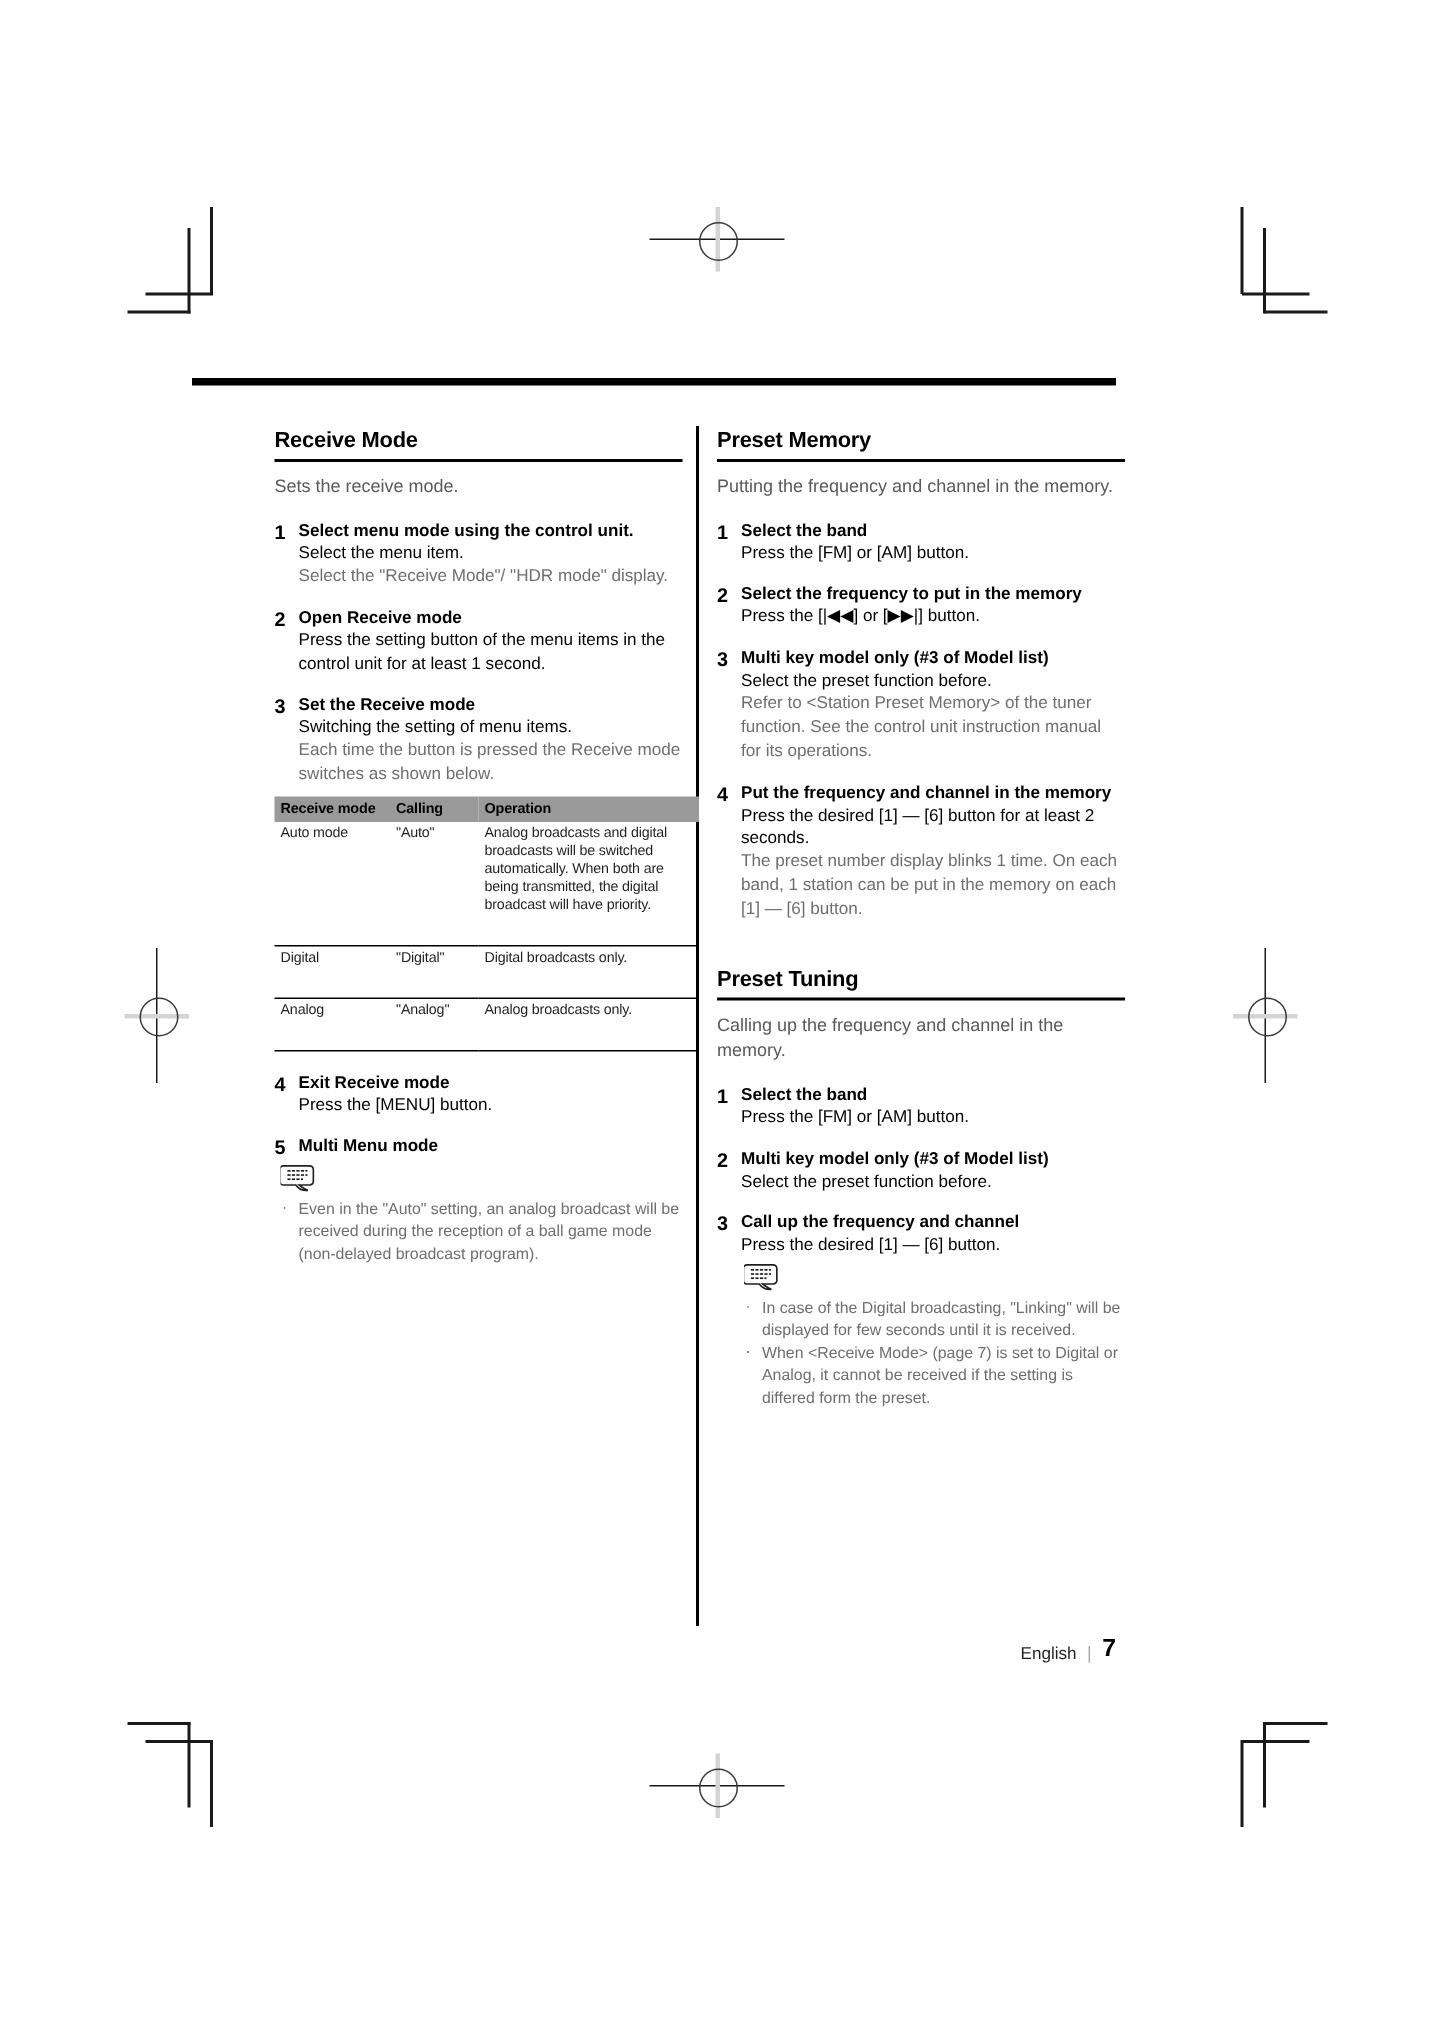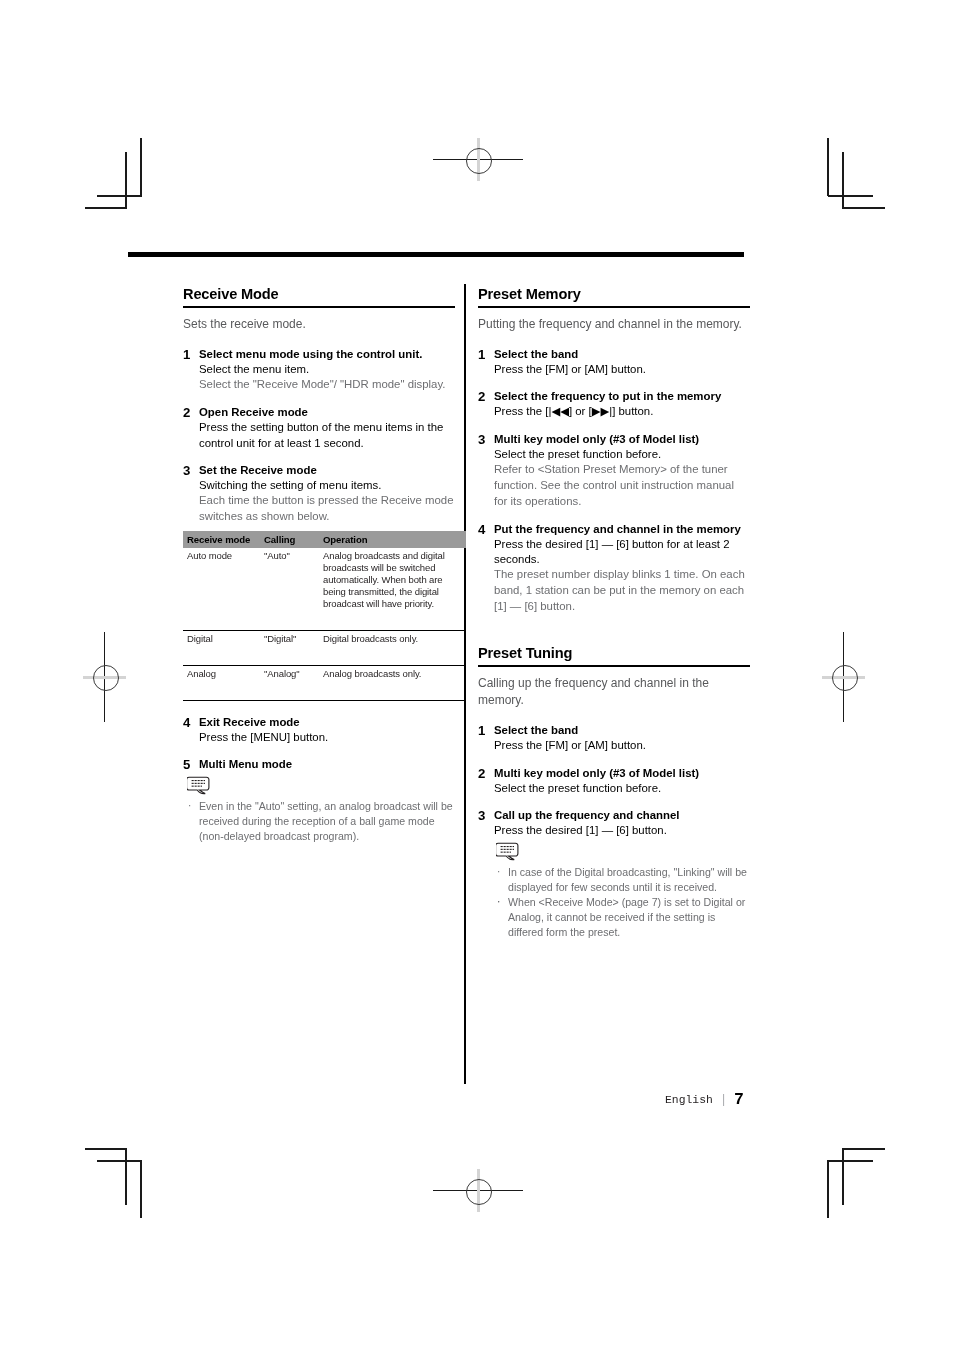--- a/index.html
+++ b/index.html
@@ -184,23 +184,22 @@
     font-size: 10px;
     color: #6d6e71;
   }
 
   
   .footer {
     position: absolute;
     right: 0;
     top: 838px;
     display: flex;
-    align-items: center;
+    align-items: flex-end;
     gap: 7px;
-    font-family: Liberation Mono, monospace;
   }
   .footer-lang {
     font-size: 11.4px;
     color: #231f20;
   }
   .footer-sep {
     font-size: 12px;
     color: #a7a9ac;
   }
   .footer-page {

